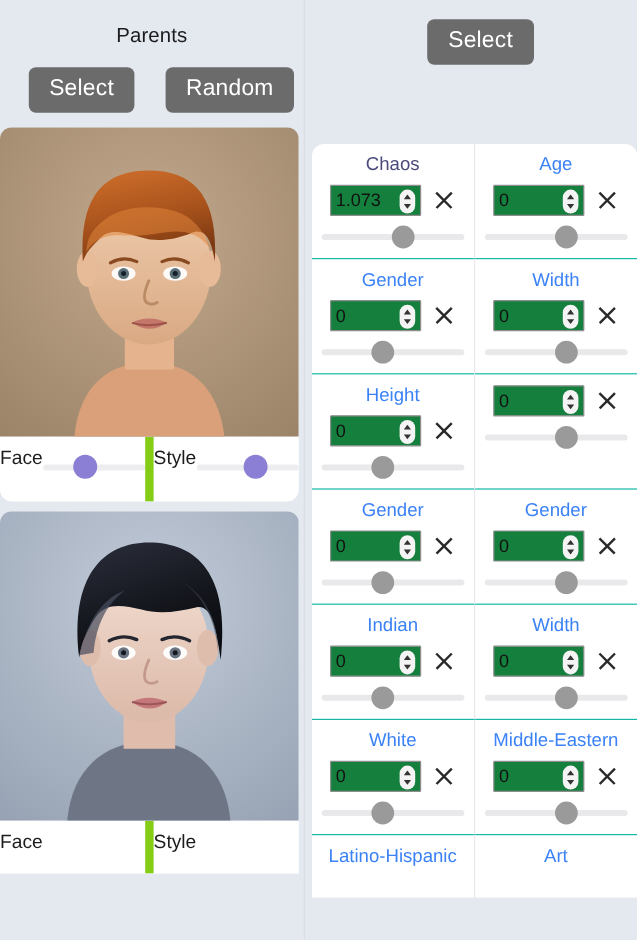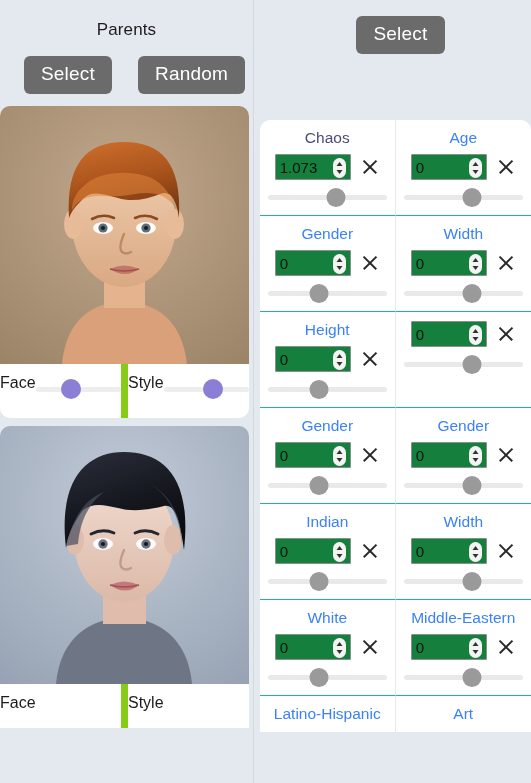--- a/index.html
+++ b/index.html
@@ -111,21 +111,21 @@
 
   .g-slider{position:relative;height:16px;margin-top:9px;}
   .g-track{
     position:absolute;left:0;right:0;top:6px;height:5px;
     background:#e9e9ec;border-radius:3px;
   }
   .g-thumb{
     position:absolute;top:-1px;width:19px;height:19px;border-radius:50%;
     background:#9a9a9a;transform:translateX(-50%);
   }
-  .gene-cell.partial{padding-bottom:2px;border-bottom:none;}
+  .gene-cell.partial{padding-bottom:18px;border-bottom:none;}
 </style>
 </head>
 <body>
 
 <div class="app">
 
   <div class="panel panel-left">
 
     <div class="panel-title">Parents</div>
 

